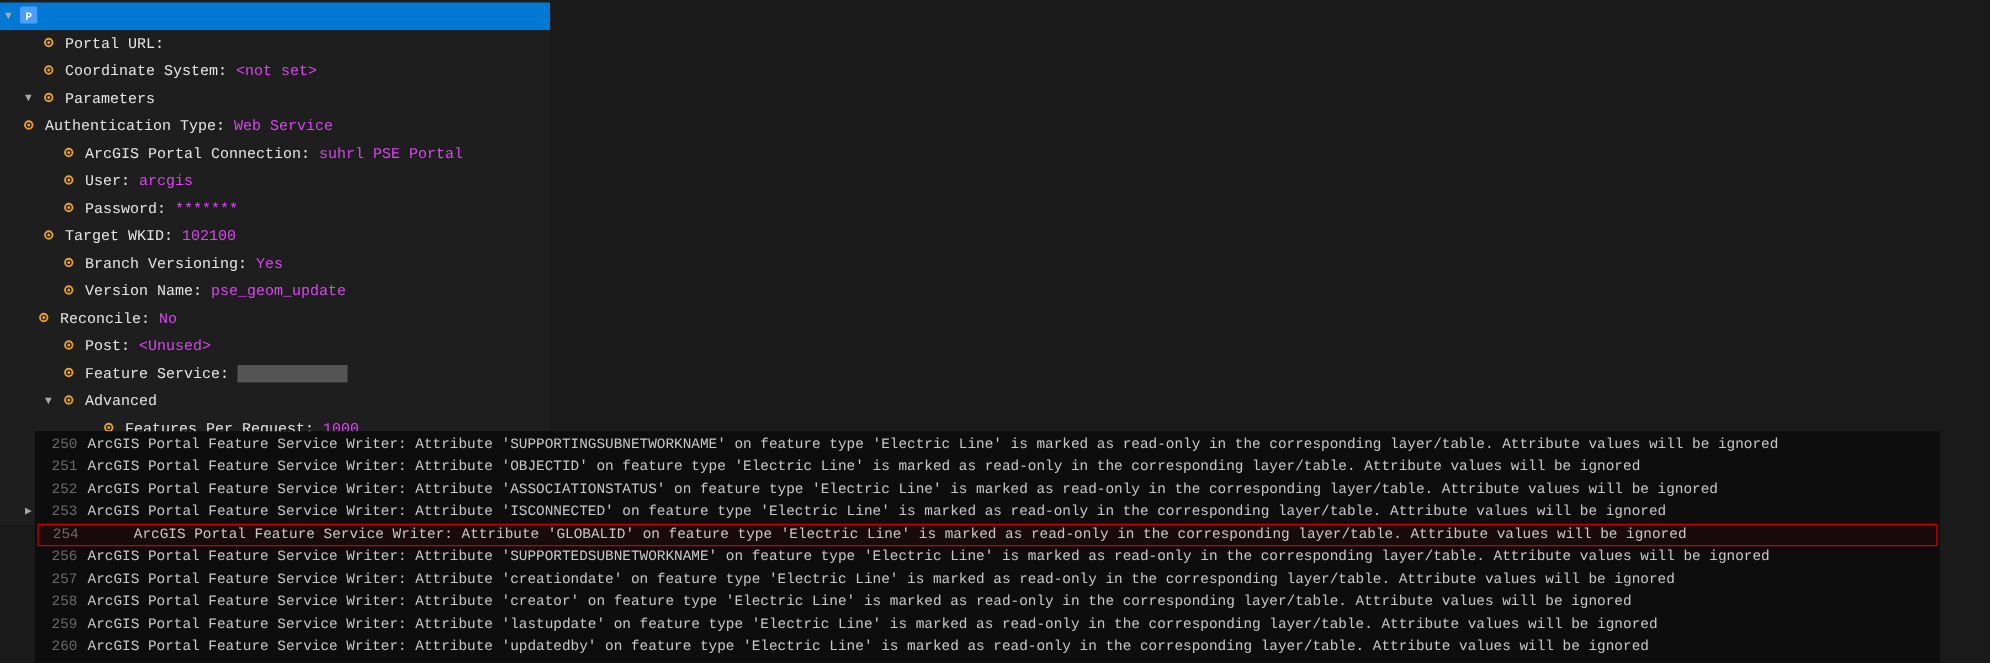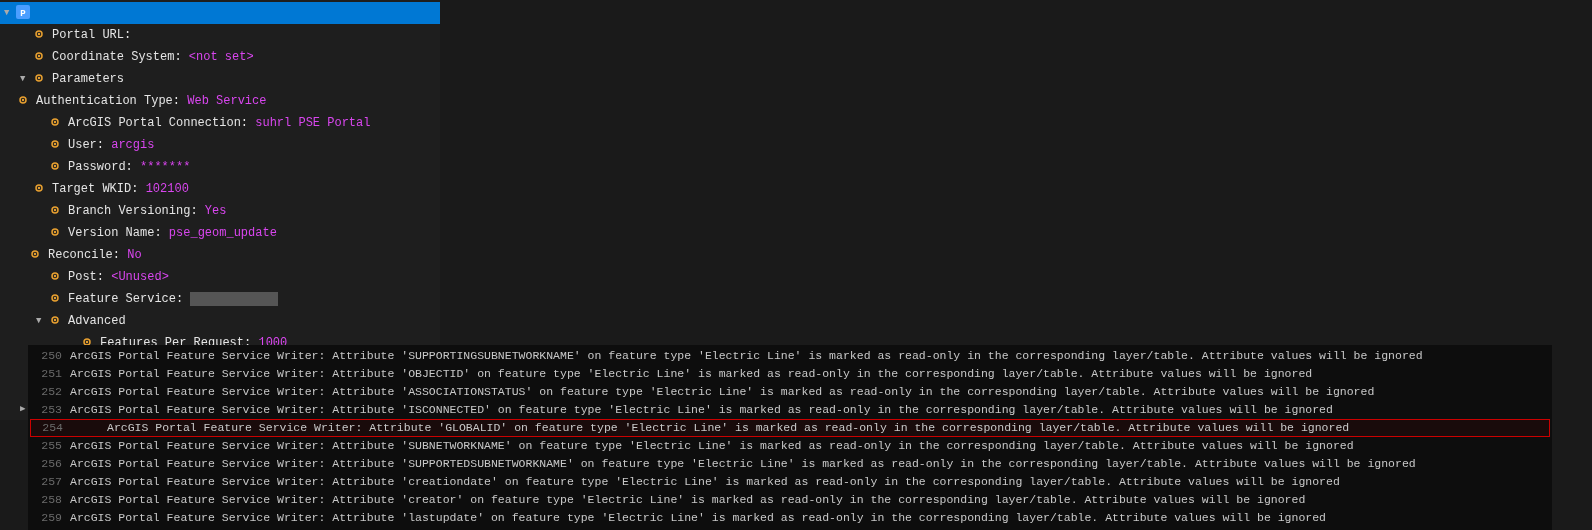--- a/index.html
+++ b/index.html
@@ -351,24 +351,20 @@
         </div>
         <div class="log-line">
           <span class="log-num">253</span>
           <span class="log-text">ArcGIS Portal Feature Service Writer: Attribute 'ISCONNECTED' on feature type 'Electric Line' is marked as read-only in the corresponding layer/table. Attribute values will be ignored</span>
         </div>
         <div class="log-line highlighted">
           <span class="log-num">254</span>
           <span class="log-text">ArcGIS Portal Feature Service Writer: Attribute 'GLOBALID' on feature type 'Electric Line' is marked as read-only in the corresponding layer/table. Attribute values will be ignored</span>
         </div>
         <div class="log-line">
-          <span class="log-num">255</span>
-          <span class="log-text">ArcGIS Portal Feature Service Writer: Attribute 'SUBNETWORKNAME' on feature type 'Electric Line' is marked as read-only in the corresponding layer/table. Attribute values will be ignored</span>
-        </div>
-        <div class="log-line">
           <span class="log-num">256</span>
           <span class="log-text">ArcGIS Portal Feature Service Writer: Attribute 'SUPPORTEDSUBNETWORKNAME' on feature type 'Electric Line' is marked as read-only in the corresponding layer/table. Attribute values will be ignored</span>
         </div>
         <div class="log-line">
           <span class="log-num">257</span>
           <span class="log-text">ArcGIS Portal Feature Service Writer: Attribute 'creationdate' on feature type 'Electric Line' is marked as read-only in the corresponding layer/table. Attribute values will be ignored</span>
         </div>
         <div class="log-line">
           <span class="log-num">258</span>
           <span class="log-text">ArcGIS Portal Feature Service Writer: Attribute 'creator' on feature type 'Electric Line' is marked as read-only in the corresponding layer/table. Attribute values will be ignored</span>

